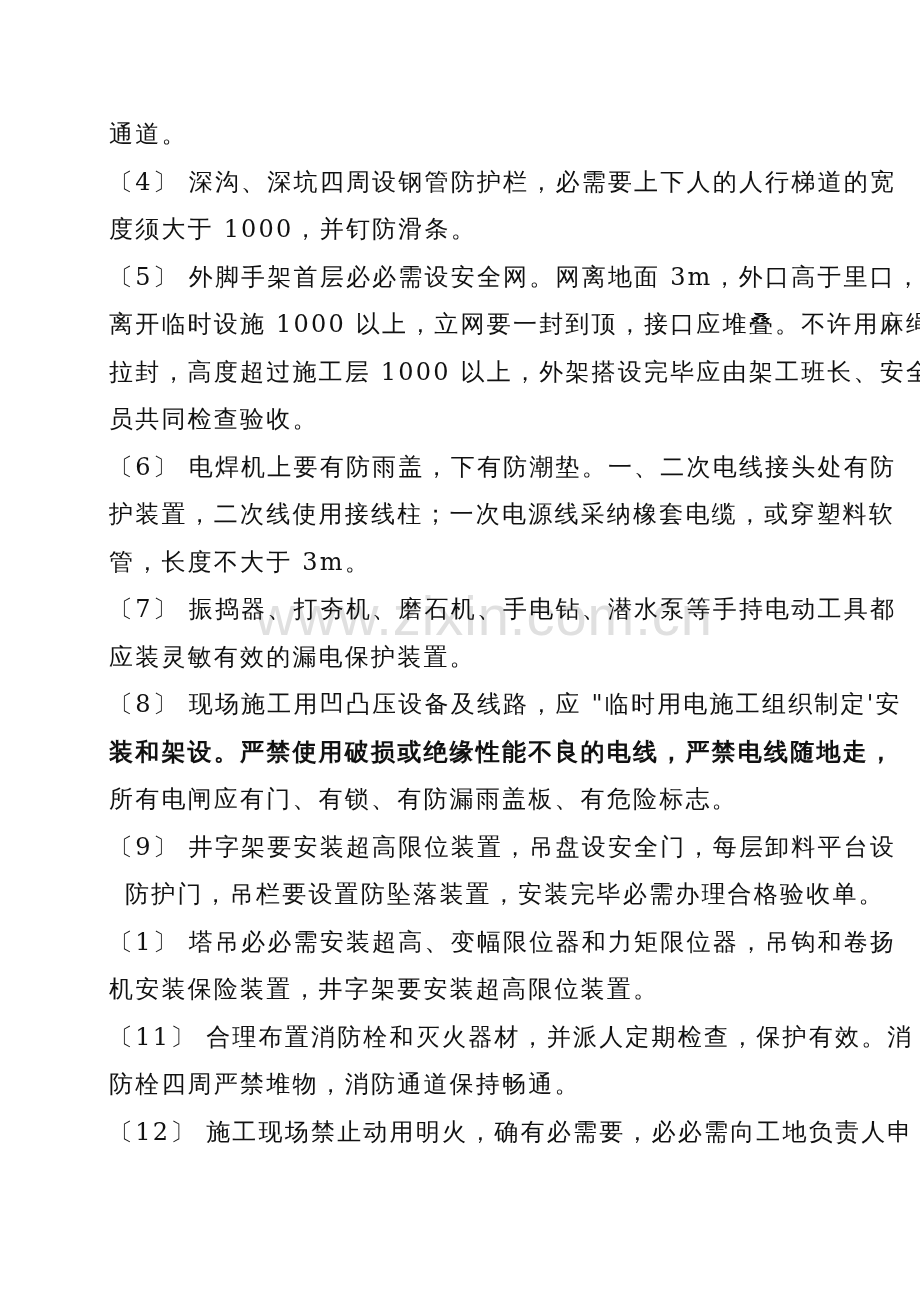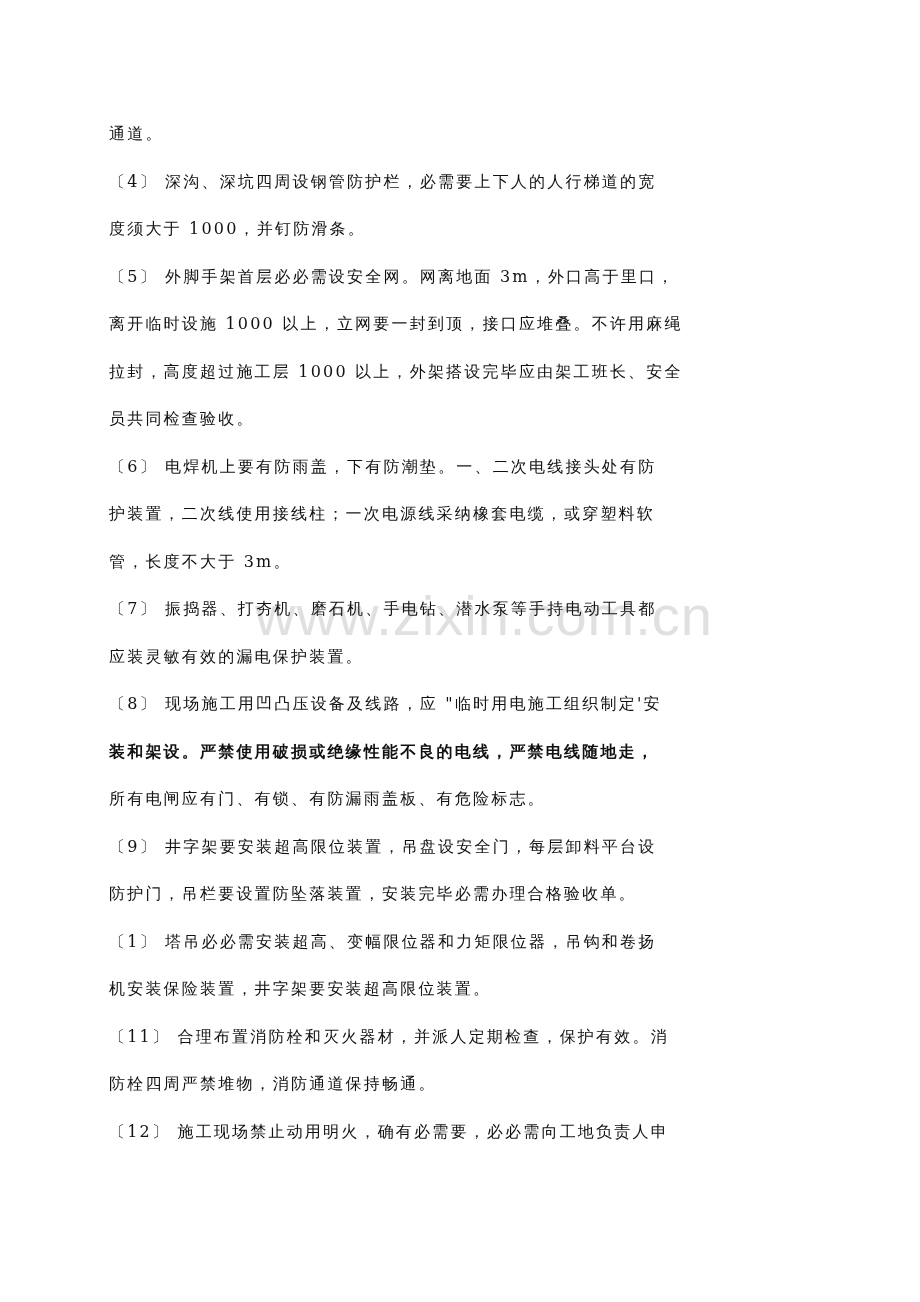--- a/index.html
+++ b/index.html
@@ -25,21 +25,21 @@
     .content {
       position: absolute;
       left: 109px;
       top: 118px;
       width: 710px;
     }
     .line {
       position: absolute;
       left: 0;
       white-space: nowrap;
-      font-size: 16px;
+      font-size: 24px;
       line-height: 32px;
       letter-spacing: 2.2px;
     }
     .watermark {
       position: absolute;
       left: 255px;
       top: 583px;
       font-family: "Liberation Sans", "DejaVu Sans", sans-serif;
       font-size: 56px;
       color: #e0e0e0;
@@ -64,20 +64,20 @@
     <div class="line" style="top: 285px;">员共同检查验收。</div>
     <div class="line" style="top: 333px;">〔6〕 电焊机上要有防雨盖，下有防潮垫。一、二次电线接头处有防</div>
     <div class="line" style="top: 380px; font-family: Liberation Serif, serif;">护装置，二次线使用接线柱；一次电源线采纳橡套电缆，或穿塑料软</div>
     <div class="line" style="top: 428px;">管，长度不大于 3m。</div>
     <div class="line" style="top: 475px;">〔7〕 振捣器、打夯机、磨石机、手电钻、潜水泵等手持电动工具都</div>
     <div class="line" style="top: 523px;">应装灵敏有效的漏电保护装置。</div>
     <div class="line" style="top: 570px;">〔8〕 现场施工用凹凸压设备及线路，应 "临时用电施工组织制定'安</div>
     <div class="line" style="top: 618px; font-weight: bold;">装和架设。严禁使用破损或绝缘性能不良的电线，严禁电线随地走，</div>
     <div class="line" style="top: 665px;">所有电闸应有门、有锁、有防漏雨盖板、有危险标志。</div>
     <div class="line" style="top: 713px;">〔9〕 井字架要安装超高限位装置，吊盘设安全门，每层卸料平台设</div>
-    <div class="line" style="top: 760px;">防护门，吊栏要设置防坠落装置，安装完毕必需办理合格验收单。</div>
+    <div class="line" style="top: 760px; margin-left: 16px;">防护门，吊栏要设置防坠落装置，安装完毕必需办理合格验收单。</div>
     <div class="line" style="top: 808px;">〔1〕 塔吊必必需安装超高、变幅限位器和力矩限位器，吊钩和卷扬</div>
     <div class="line" style="top: 855px;">机安装保险装置，井字架要安装超高限位装置。</div>
     <div class="line" style="top: 903px;">〔11〕 合理布置消防栓和灭火器材，并派人定期检查，保护有效。消</div>
     <div class="line" style="top: 950px;">防栓四周严禁堆物，消防通道保持畅通。</div>
     <div class="line" style="top: 998px;">〔12〕 施工现场禁止动用明火，确有必需要，必必需向工地负责人申</div>
   </div>
 </div>
 
 </body></html>

